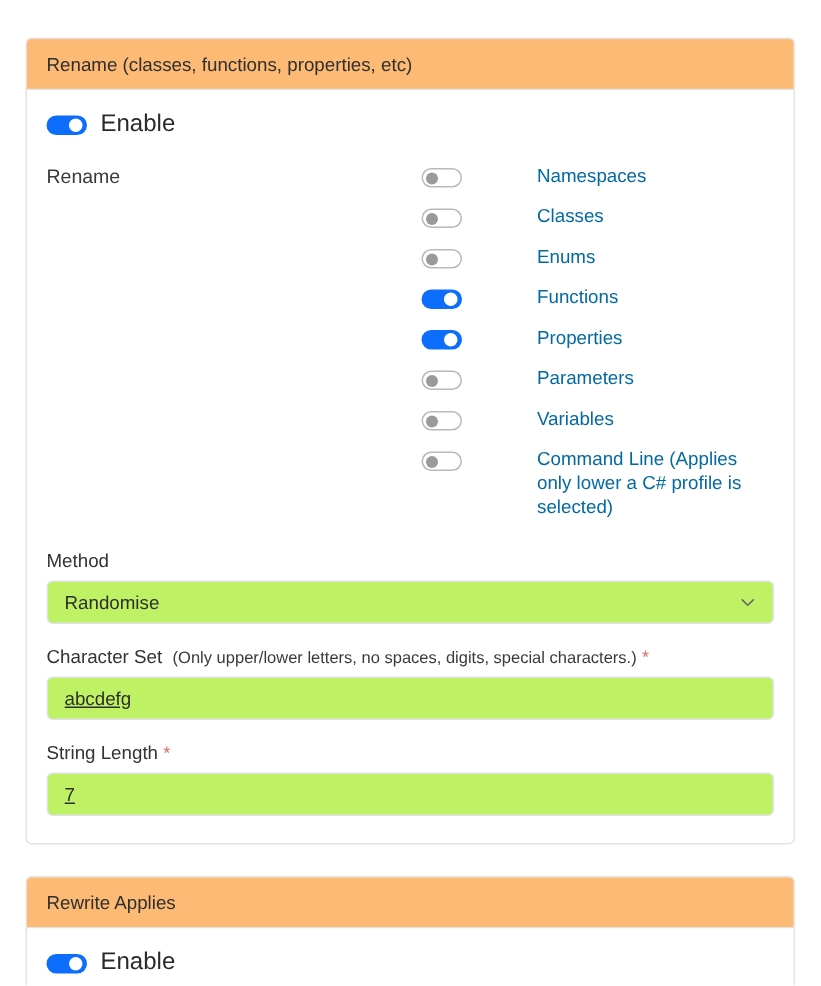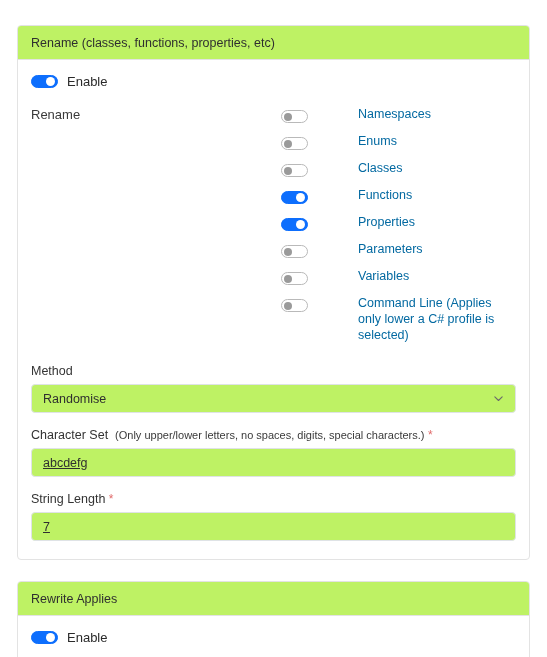--- a/index.html
+++ b/index.html
@@ -22,21 +22,21 @@
   }
 
   
   .card {
     border: 1px solid #e3e3e3;
     border-radius: 4px;
     background: #ffffff;
     margin-bottom: 21px;
   }
   .card-header {
-    background: #bef264;
+    background: #fdba74;
     border-bottom: 1px solid #e3e3e3;
     border-radius: 3px 3px 0 0;
     padding: 10px 13px 9px 13px;
     font-size: 12.5px;
     color: #2f2f2f;
   }
   .card-body {
     padding: 14px 13px 18px 13px;
   }
 
@@ -78,21 +78,21 @@
   }
 
   
   .enable-row {
     display: flex;
     align-items: center;
     gap: 9px;
     margin-bottom: 17px;
   }
   .enable-row .enable-label {
-    font-size: 13px;
+    font-size: 16px;
     color: #2a2a2a;
   }
 
   
   .rename-grid {
     display: flex;
     align-items: flex-start;
   }
   .rename-side-label {
     width: 250px;
@@ -197,30 +197,30 @@
             </span>
             <span class="t-label">Namespaces</span>
           </div>
 
           <div class="toggle-item">
             <span class="sw-wrap">
               <span class="switch off">
                 <span class="knob"></span>
               </span>
             </span>
+            <span class="t-label">Classes</span>
+          </div>
+
+          <div class="toggle-item">
+            <span class="sw-wrap">
+              <span class="switch off">
+                <span class="knob"></span>
+              </span>
+            </span>
             <span class="t-label">Enums</span>
-          </div>
-
-          <div class="toggle-item">
-            <span class="sw-wrap">
-              <span class="switch off">
-                <span class="knob"></span>
-              </span>
-            </span>
-            <span class="t-label">Classes</span>
           </div>
 
           <div class="toggle-item">
             <span class="sw-wrap">
               <span class="switch on">
                 <span class="knob"></span>
               </span>
             </span>
             <span class="t-label">Functions</span>
           </div>

